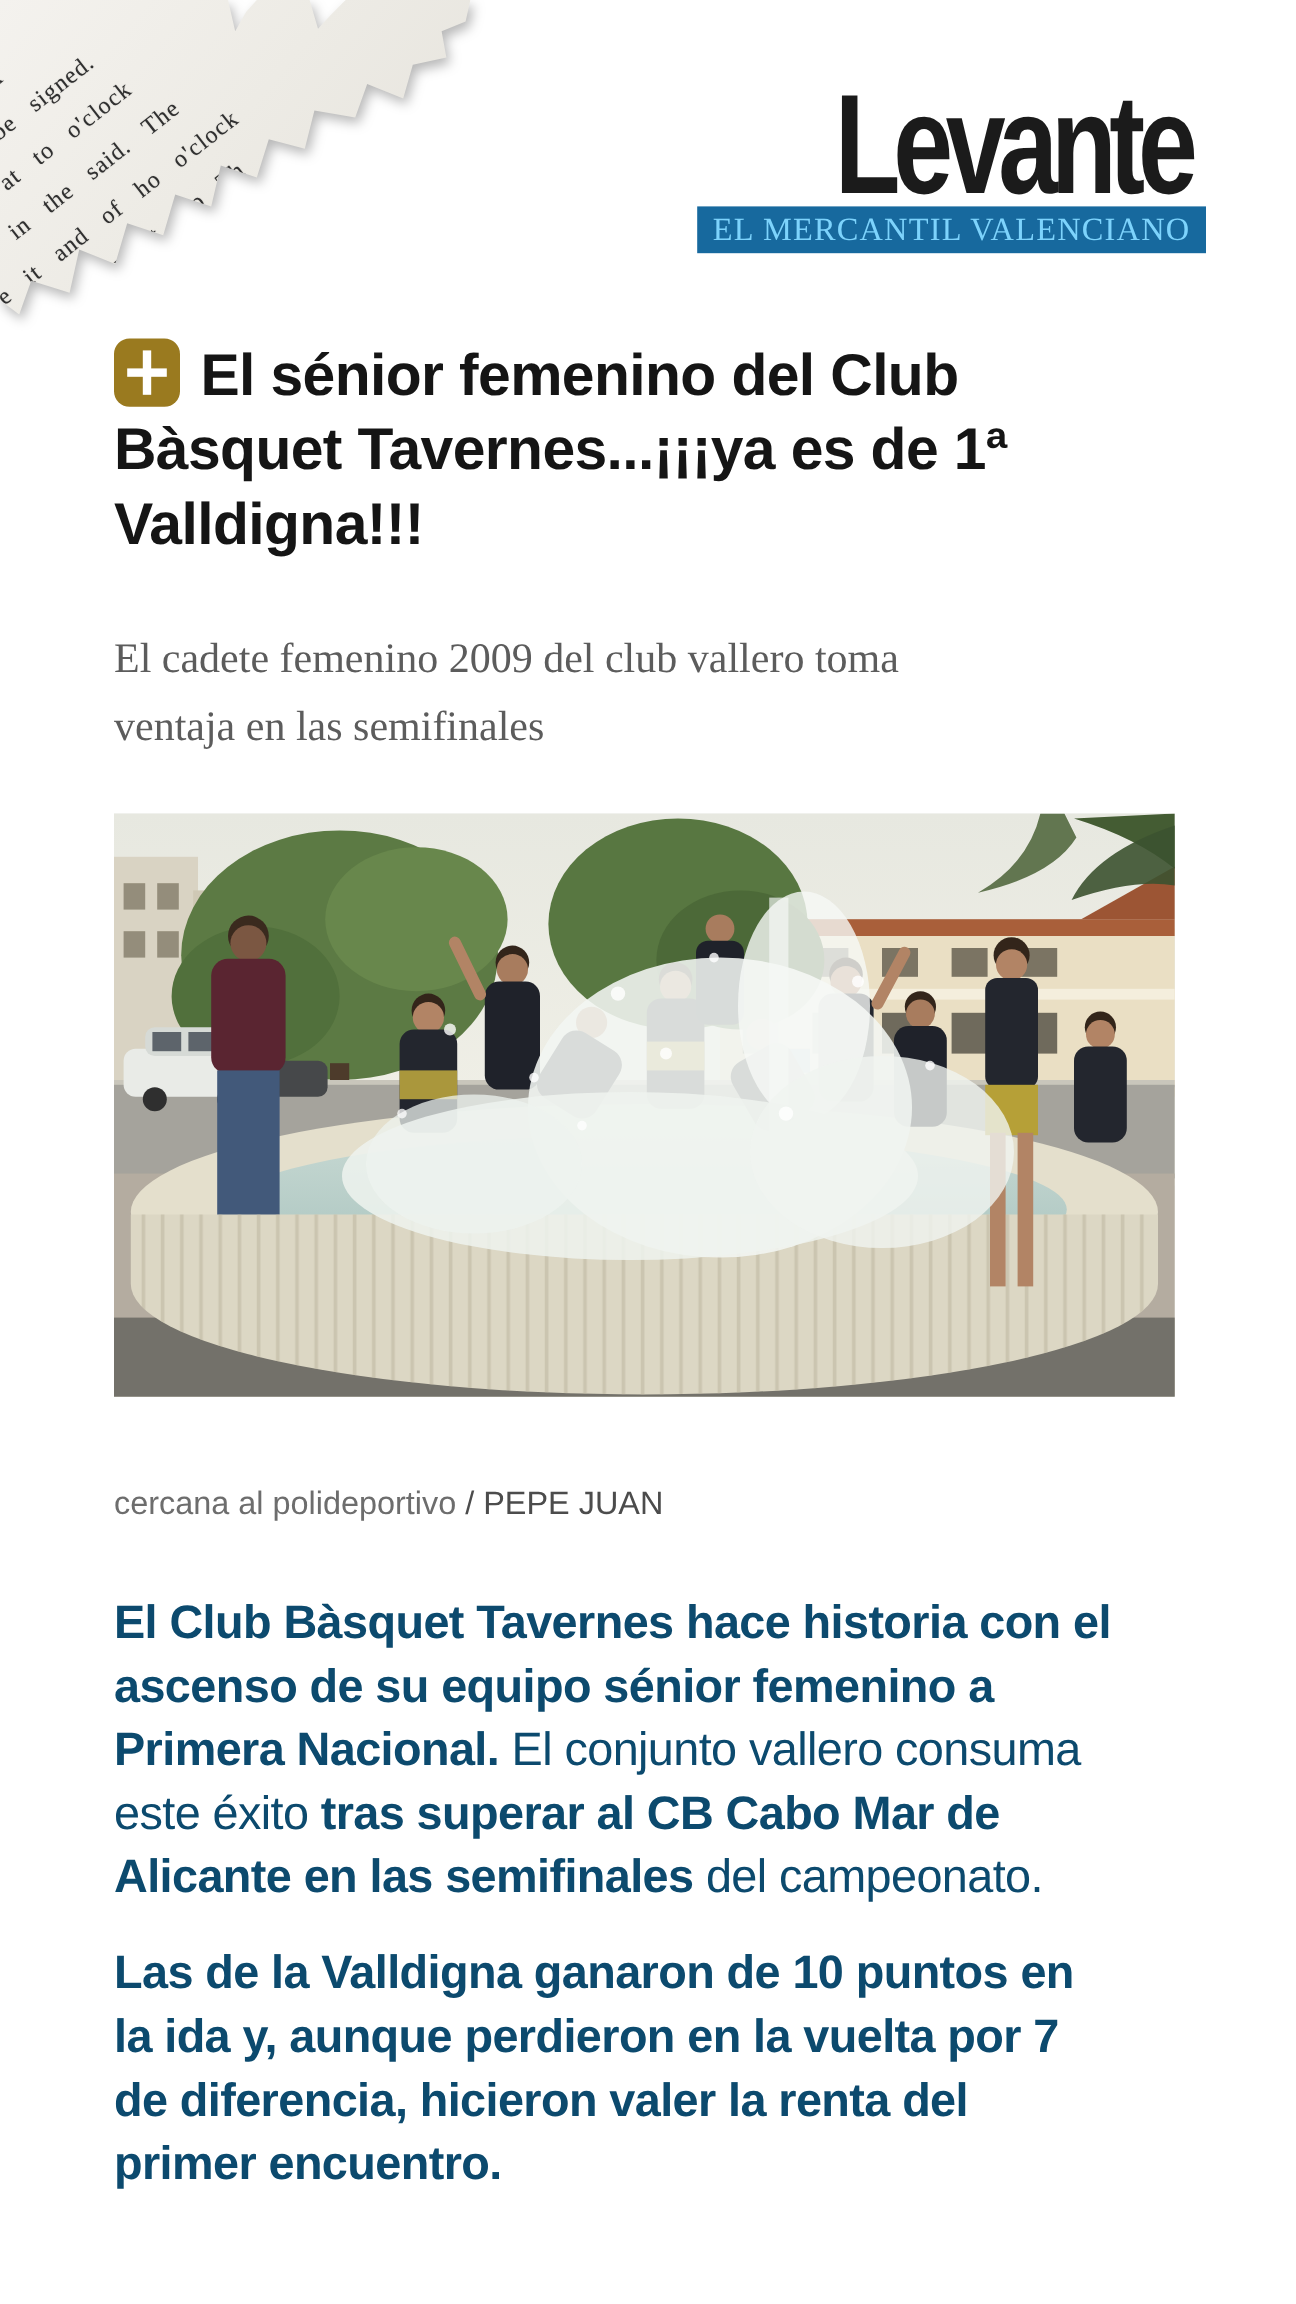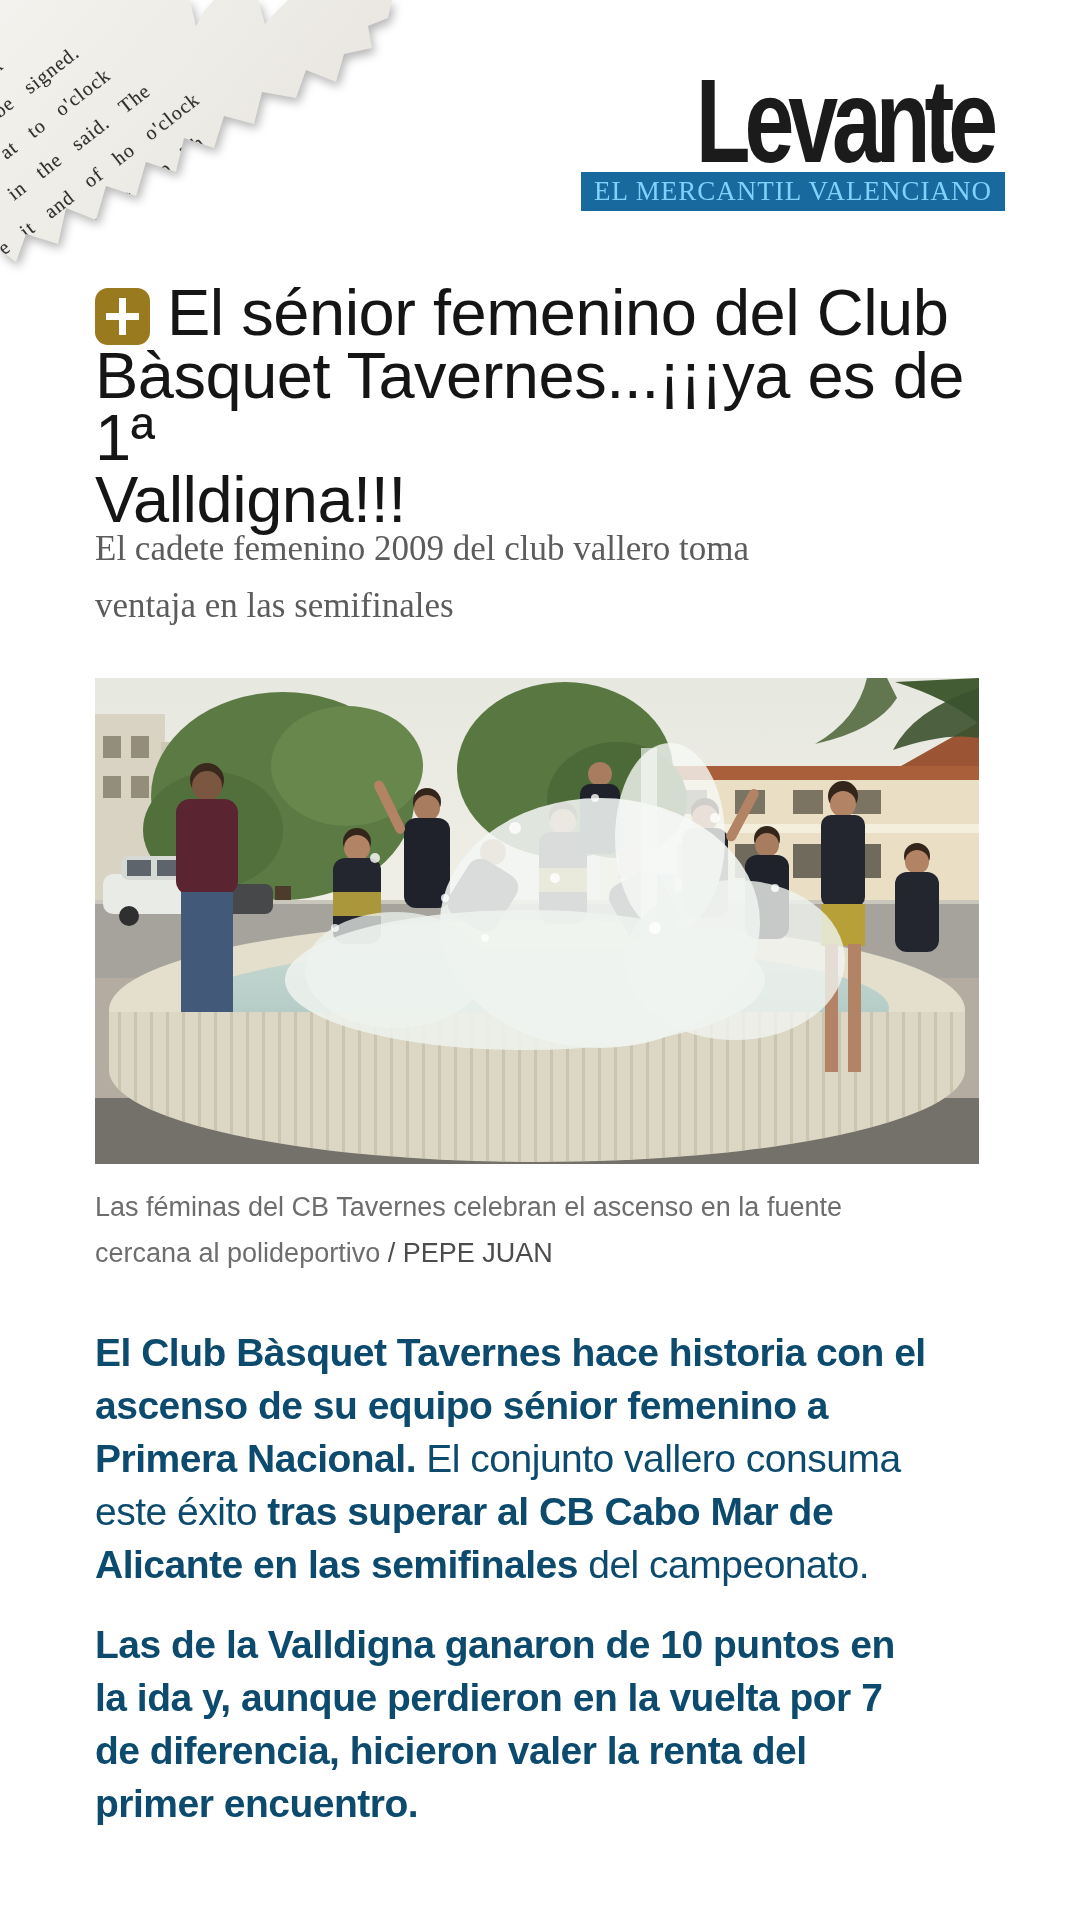--- a/index.html
+++ b/index.html
@@ -31,21 +31,21 @@
   
   .masthead{position:absolute;top:71px;right:75px;text-align:center;}
   .logo{font-size:118px;line-height:100px;font-weight:700;color:#1b1b1b;
     letter-spacing:-8px;transform:scaleX(0.76);transform-origin:100% 50%;white-space:nowrap;}
   .tagline{display:inline-block;margin-top:1px;background:#17699e;color:#7dd3fc;
     font-family:"Liberation Serif", serif;font-size:27px;line-height:30px;
     letter-spacing:1px;padding:4px 13px 5px;}
 
   
   .headline{position:absolute;top:282px;left:95px;width:890px;margin:0;
-    font-size:65px;line-height:62px;font-weight:400;color:#151515;letter-spacing:-0.5px;}
+    font-size:49px;line-height:62px;font-weight:700;color:#151515;letter-spacing:-0.5px;}
   .plus-badge{display:inline-block;width:55px;height:57px;background:#9a7a1f;
     border-radius:13px;position:relative;margin-right:17px;vertical-align:-10px;}
   .plus-badge .pb-h{position:absolute;left:11px;right:11px;top:50%;height:7px;
     margin-top:-3.5px;background:#fff;}
   .plus-badge .pb-v{position:absolute;top:10px;bottom:10px;left:50%;width:7px;
     margin-left:-3.5px;background:#fff;}
 
   
   .subheadline{position:absolute;top:520px;left:95px;width:830px;margin:0;
     font-size:35px;line-height:57px;font-weight:400;color:#5c5c5c;font-family:Liberation Serif, serif;}
@@ -264,20 +264,20 @@
       <circle cx="620" cy="140" r="5" fill="#ffffff" opacity="0.8"></circle>
       <circle cx="680" cy="210" r="4" fill="#ffffff" opacity="0.8"></circle>
       <circle cx="240" cy="250" r="4" fill="#ffffff" opacity="0.75"></circle>
       <circle cx="560" cy="250" r="6" fill="#ffffff" opacity="0.8"></circle>
       <circle cx="460" cy="200" r="5" fill="#ffffff" opacity="0.8"></circle>
       <circle cx="390" cy="260" r="4" fill="#ffffff" opacity="0.75"></circle>
     </g>
   </svg>
 
   <figcaption class="caption">
-    <span>Las féminas del CB Tavernes celebran el ascenso en la fuente</span><br>
+    <br>
     <span>cercana al polideportivo</span>
     <span class="credit">/ PEPE JUAN</span>
   </figcaption>
 </figure>
 
 <p class="body-p p1"><span class="b">El Club Bàsquet Tavernes hace historia con el ascenso de su equipo sénior femenino a Primera Nacional.</span><span> El conjunto vallero consuma este éxito </span><span class="b">tras superar al CB Cabo Mar de Alicante en las semifinales</span><span> del campeonato.</span></p>
 <p class="body-p p2"><span class="b">Las de la Valldigna ganaron de 10 puntos en la ida y, aunque perdieron en la vuelta por 7 de diferencia, hicieron valer la renta del primer encuentro.</span></p>
 
 </body></html>

